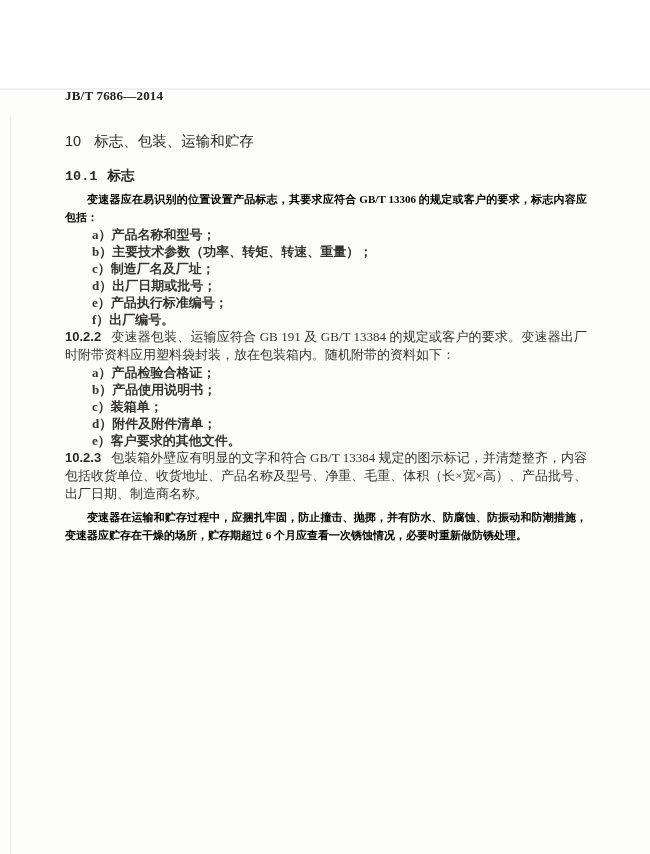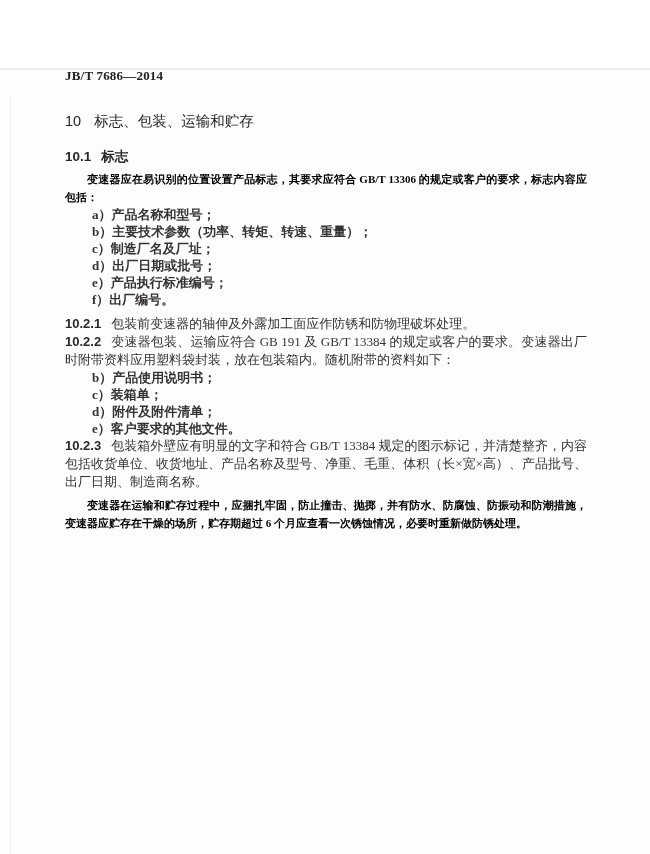--- a/index.html
+++ b/index.html
@@ -25,39 +25,39 @@
   }
   .scan-edge-left {
     position: absolute; top: 28px; bottom: 0; left: 10px; width: 1px;
     background: #efeeec;
   }
   .content {
     position: relative;
     padding: 0 63px 0 65px;
   }
   .std-header {
-    margin-top: 68px;
+    margin-top: 88px;
     font-size: 13px;
     line-height: 16px;
     font-weight: bold;
     color: #232221;
     letter-spacing: 0.2px;
   }
   h1.sec {
     margin: 28px 0 0 0;
     font-family: "Liberation Sans", "DejaVu Sans", sans-serif;
     font-size: 14.5px;
     line-height: 18px;
     font-weight: normal;
     color: #262524;
   }
   h1.sec .hnum { margin-right: 13px; font-family: "Liberation Sans", "DejaVu Sans", sans-serif; }
   h2.sub {
     margin: 18px 0 0 0;
-    font-family: Liberation Sans, sans-serif;
+    font-family: Liberation Mono, monospace;
     font-size: 13.5px;
     line-height: 17px;
     font-weight: bold;
     color: #2a2928;
   }
   h2.sub .hnum { margin-right: 10px; }
   h2.sub.tight { margin-top: 2px; }
   h2.sub.after-clause { margin-top: 0; }
   p.body {
     margin: 5px 0 0 0;
@@ -118,29 +118,27 @@
     <ul class="ltr-list">
       <li>a）产品名称和型号；</li>
       <li>b）主要技术参数（功率、转矩、转速、重量）；</li>
       <li>c）制造厂名及厂址；</li>
       <li>d）出厂日期或批号；</li>
       <li>e）产品执行标准编号；</li>
       <li>f）出厂编号。</li>
     </ul>
 
 
-    <p class="clause first">
-      <span class="cnum">10.2.1</span><span>包装前变速器的轴伸及外露加工面应作防锈和防物理破坏处理。</span>
-    </p>
 
     <p class="clause">
       <span class="cnum">10.2.2</span><span>变速器包装、运输应符合 GB 191 及 GB/T 13384 的规定或客户的要求。变速器出厂时附带资料应用塑料袋封装，放在包装箱内。随机附带的资料如下：</span>
     </p>
 
     <ul class="ltr-list loose">
+      <li>a）产品检验合格证；</li>
       <li>b）产品使用说明书；</li>
       <li>c）装箱单；</li>
       <li>d）附件及附件清单；</li>
       <li>e）客户要求的其他文件。</li>
     </ul>
 
     <p class="clause">
       <span class="cnum">10.2.3</span><span>包装箱外壁应有明显的文字和符合 GB/T 13384 规定的图示标记，并清楚整齐，内容包括收货单位、收货地址、产品名称及型号、净重、毛重、体积（长×宽×高）、产品批号、出厂日期、制造商名称。</span>
     </p>
 

